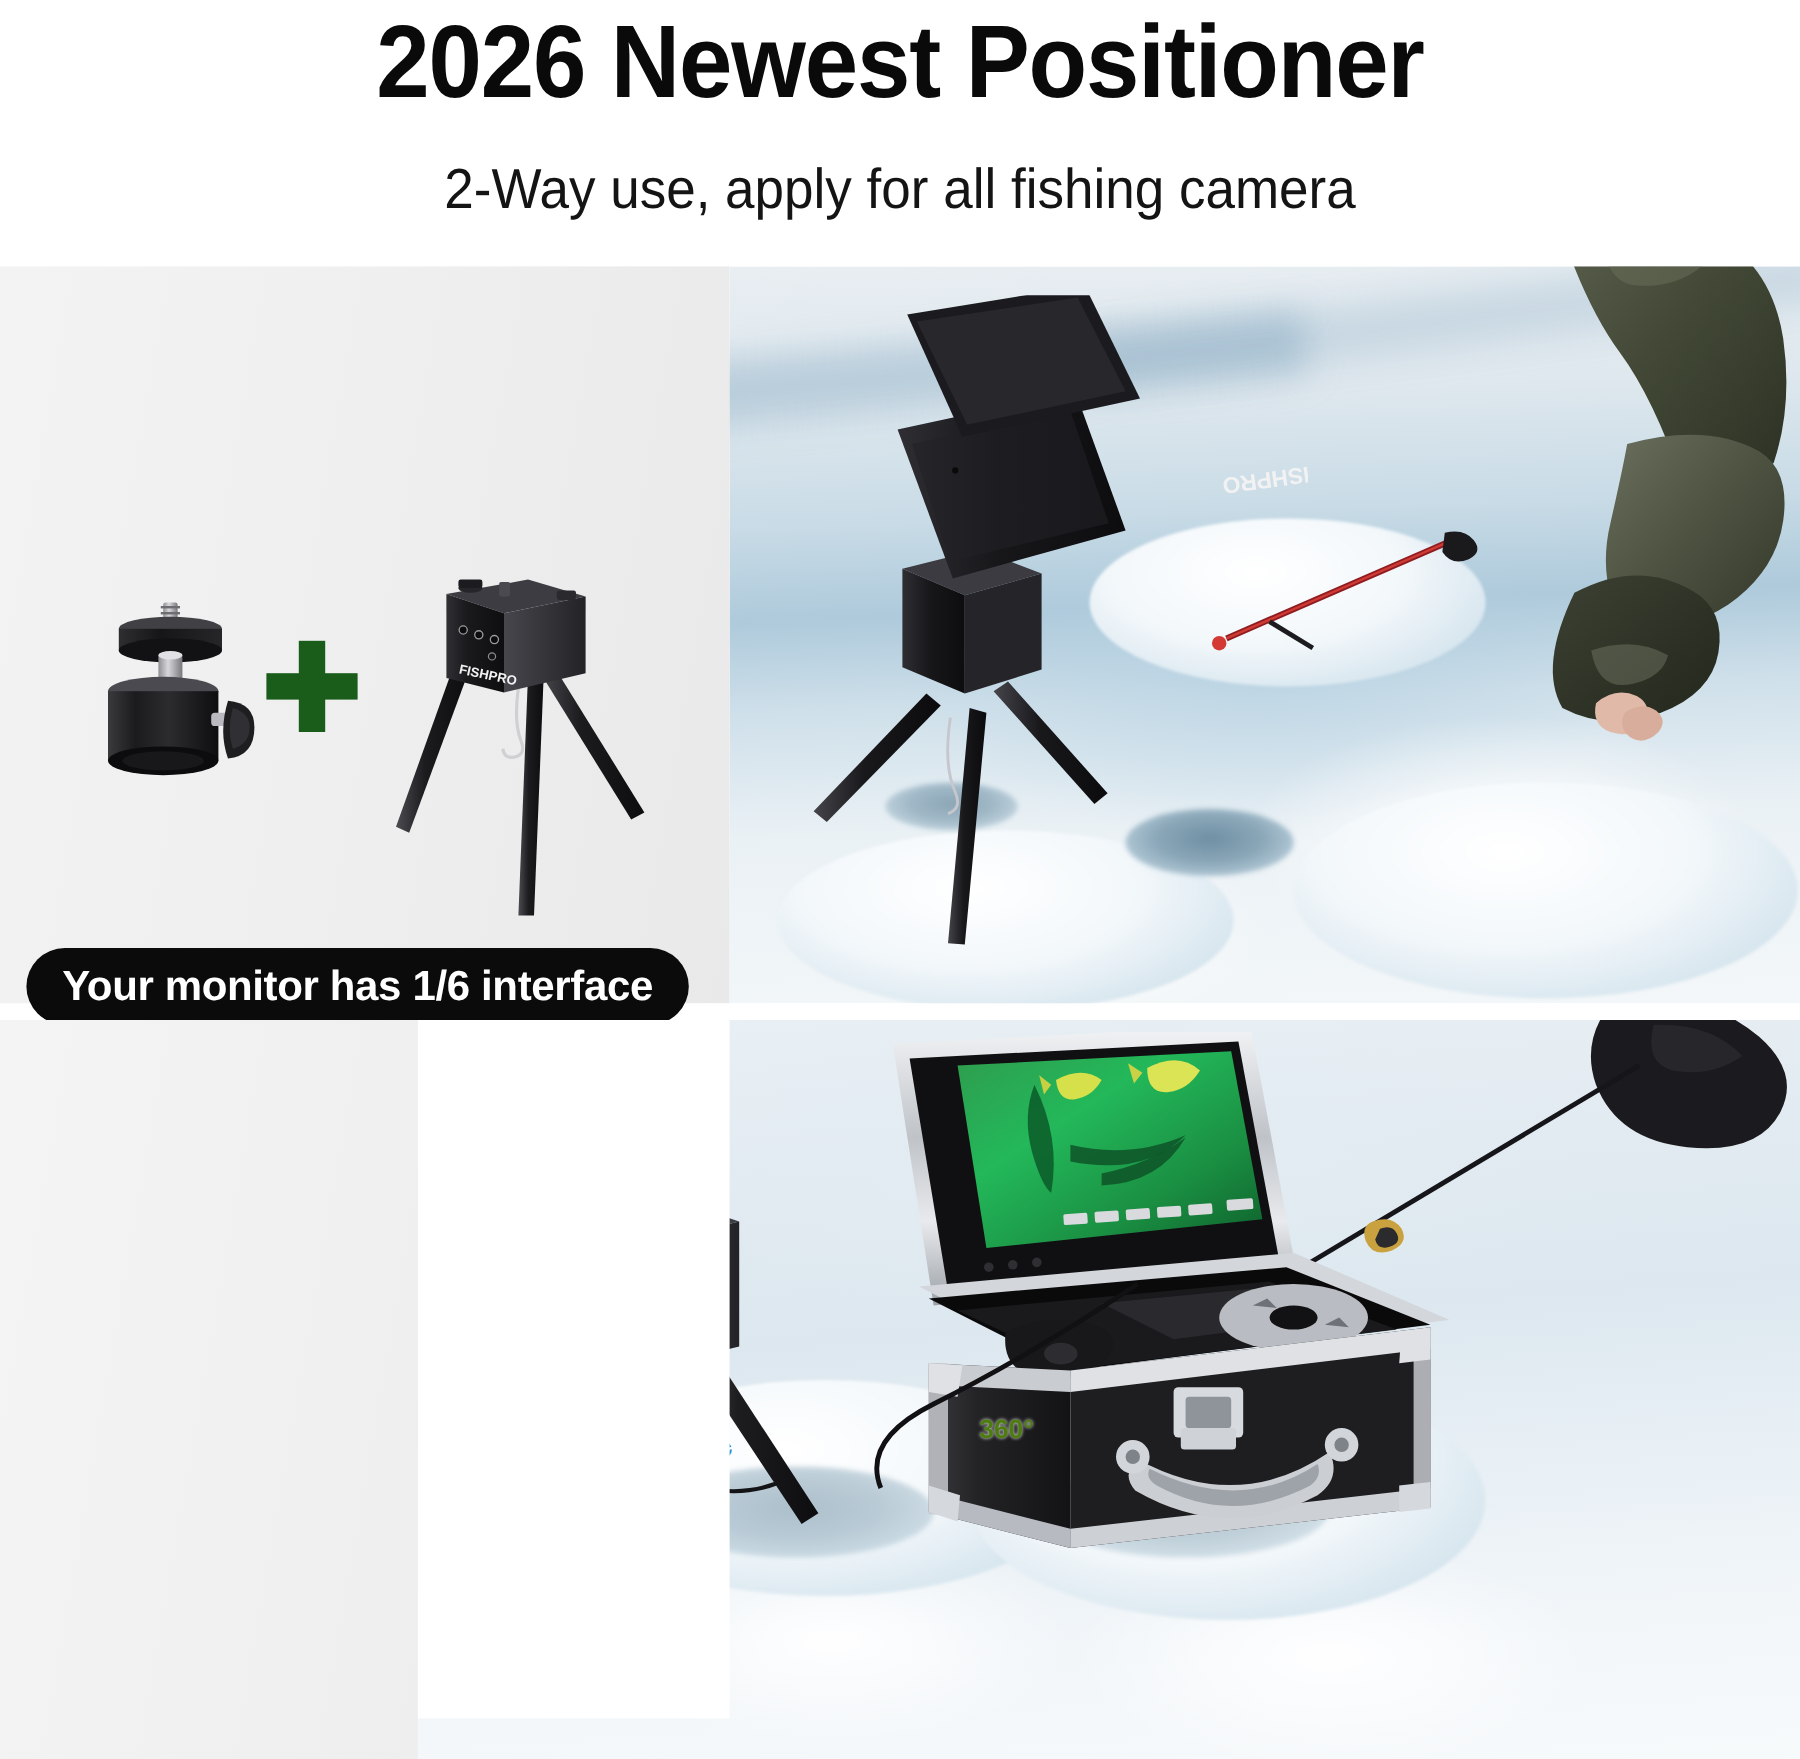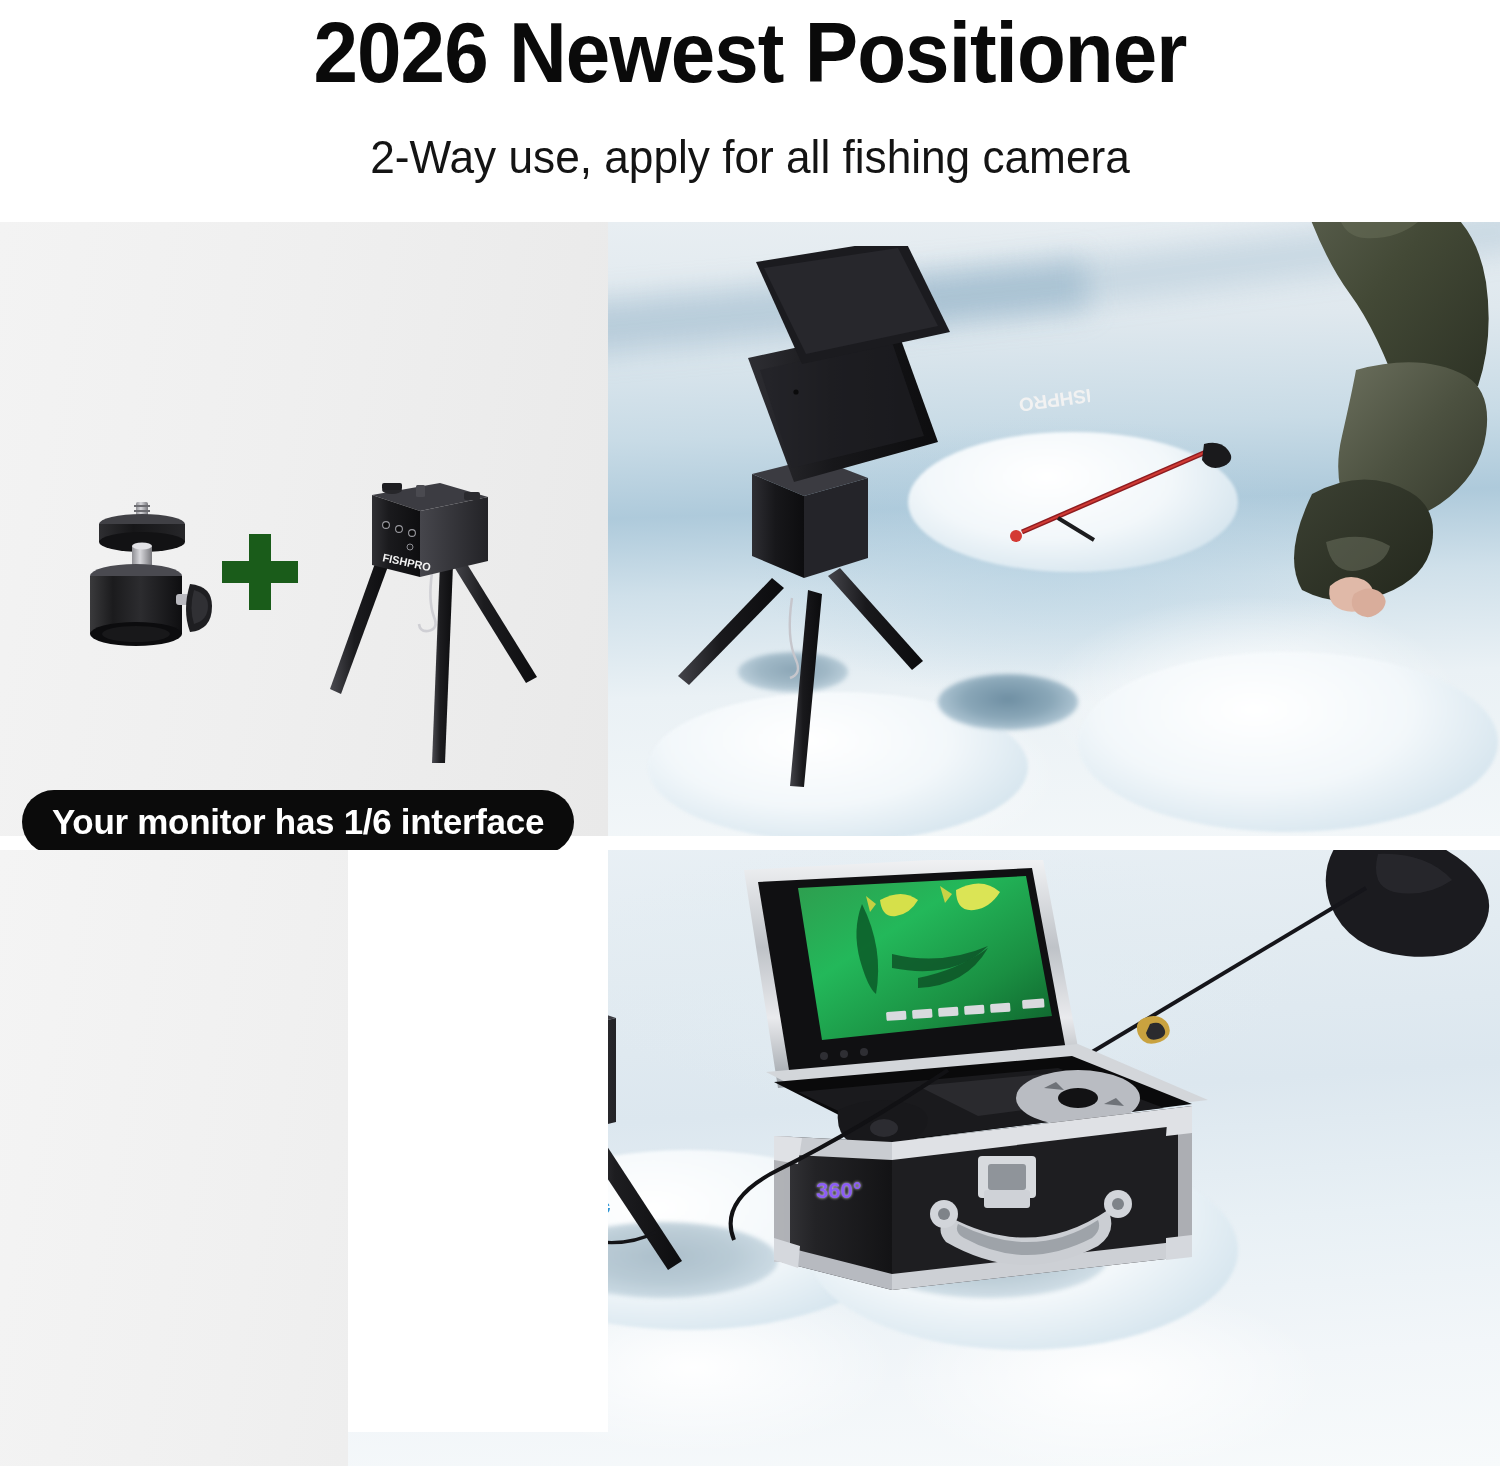--- a/index.html
+++ b/index.html
@@ -94,21 +94,21 @@
   }
   .icehole {
     position:absolute; border-radius:50%;
     background:radial-gradient(ellipse at 50% 45%, #6f8fa3 0%, #8aa7b8 44%, #b9cedb 80%, rgba(200,216,228,0) 100%);
     filter:blur(2px);
   }
 
   
   .deg360 {
     position:absolute; left:816px; top:1178px;
-    font-size:22px; font-weight:bold; color:#8b5cf6;
+    font-size:22px; font-weight:bold; color:#4d7c0f;
     font-family:"Liberation Sans Narrow","Liberation Sans",sans-serif;
     text-shadow:0 0 3px rgba(255,255,255,.95); z-index:35;
   }
   .deg-ellipse { position:absolute; left:800px; top:1203px; width:76px; height:34px; z-index:34; }
 </style>
 </head>
 <body>
 
 <div id="page">
 

